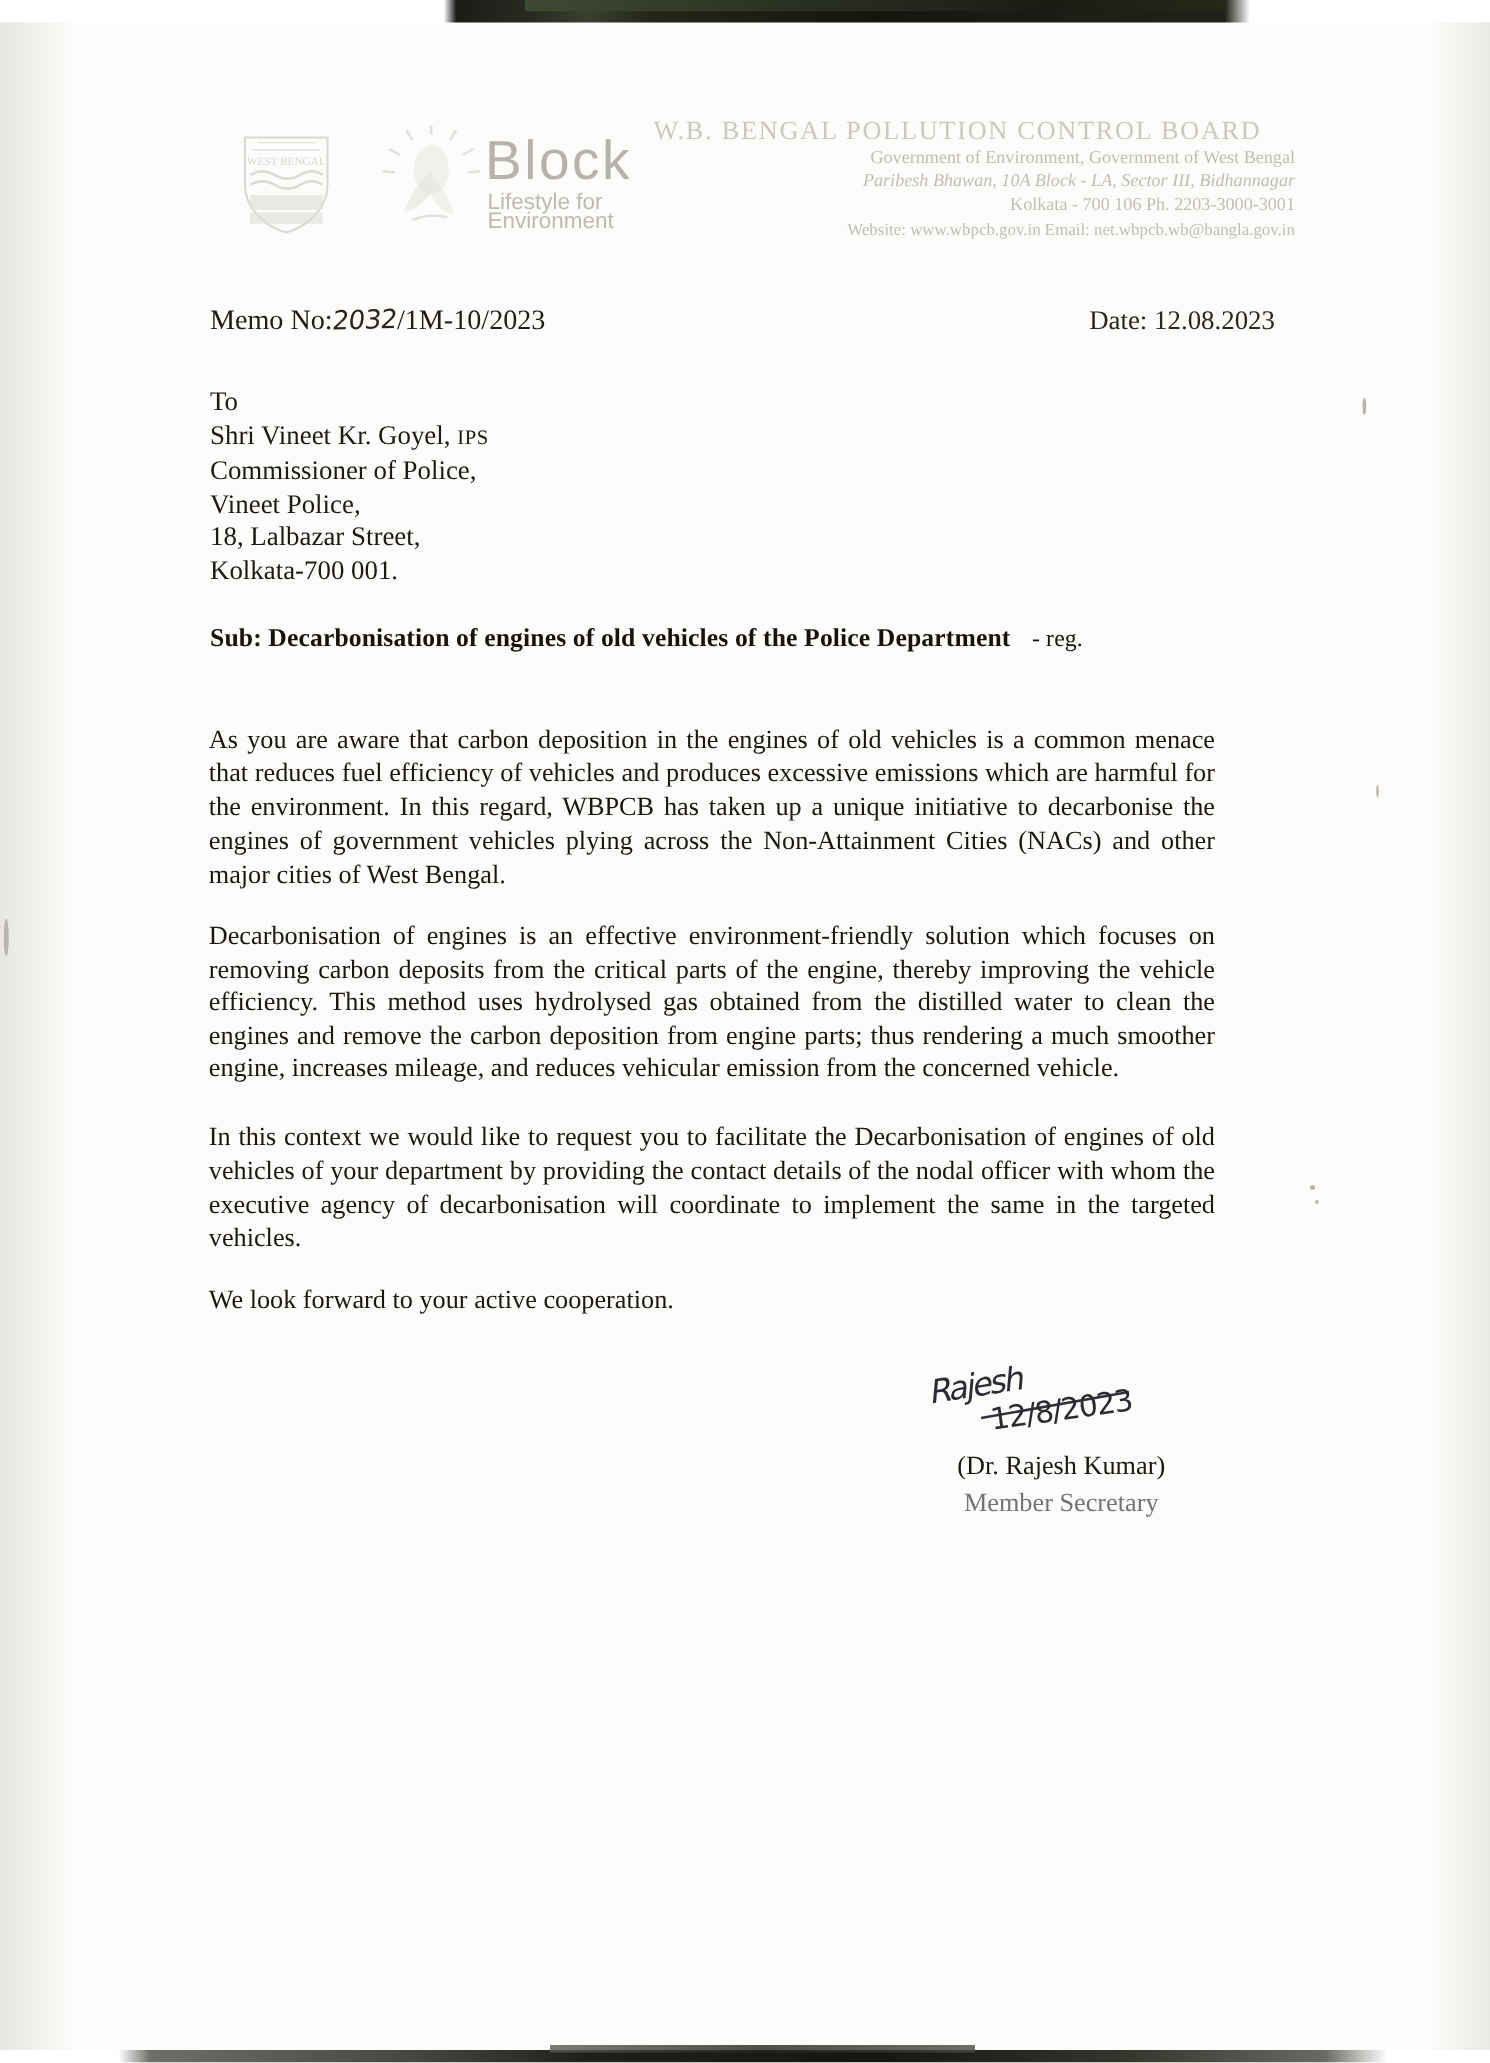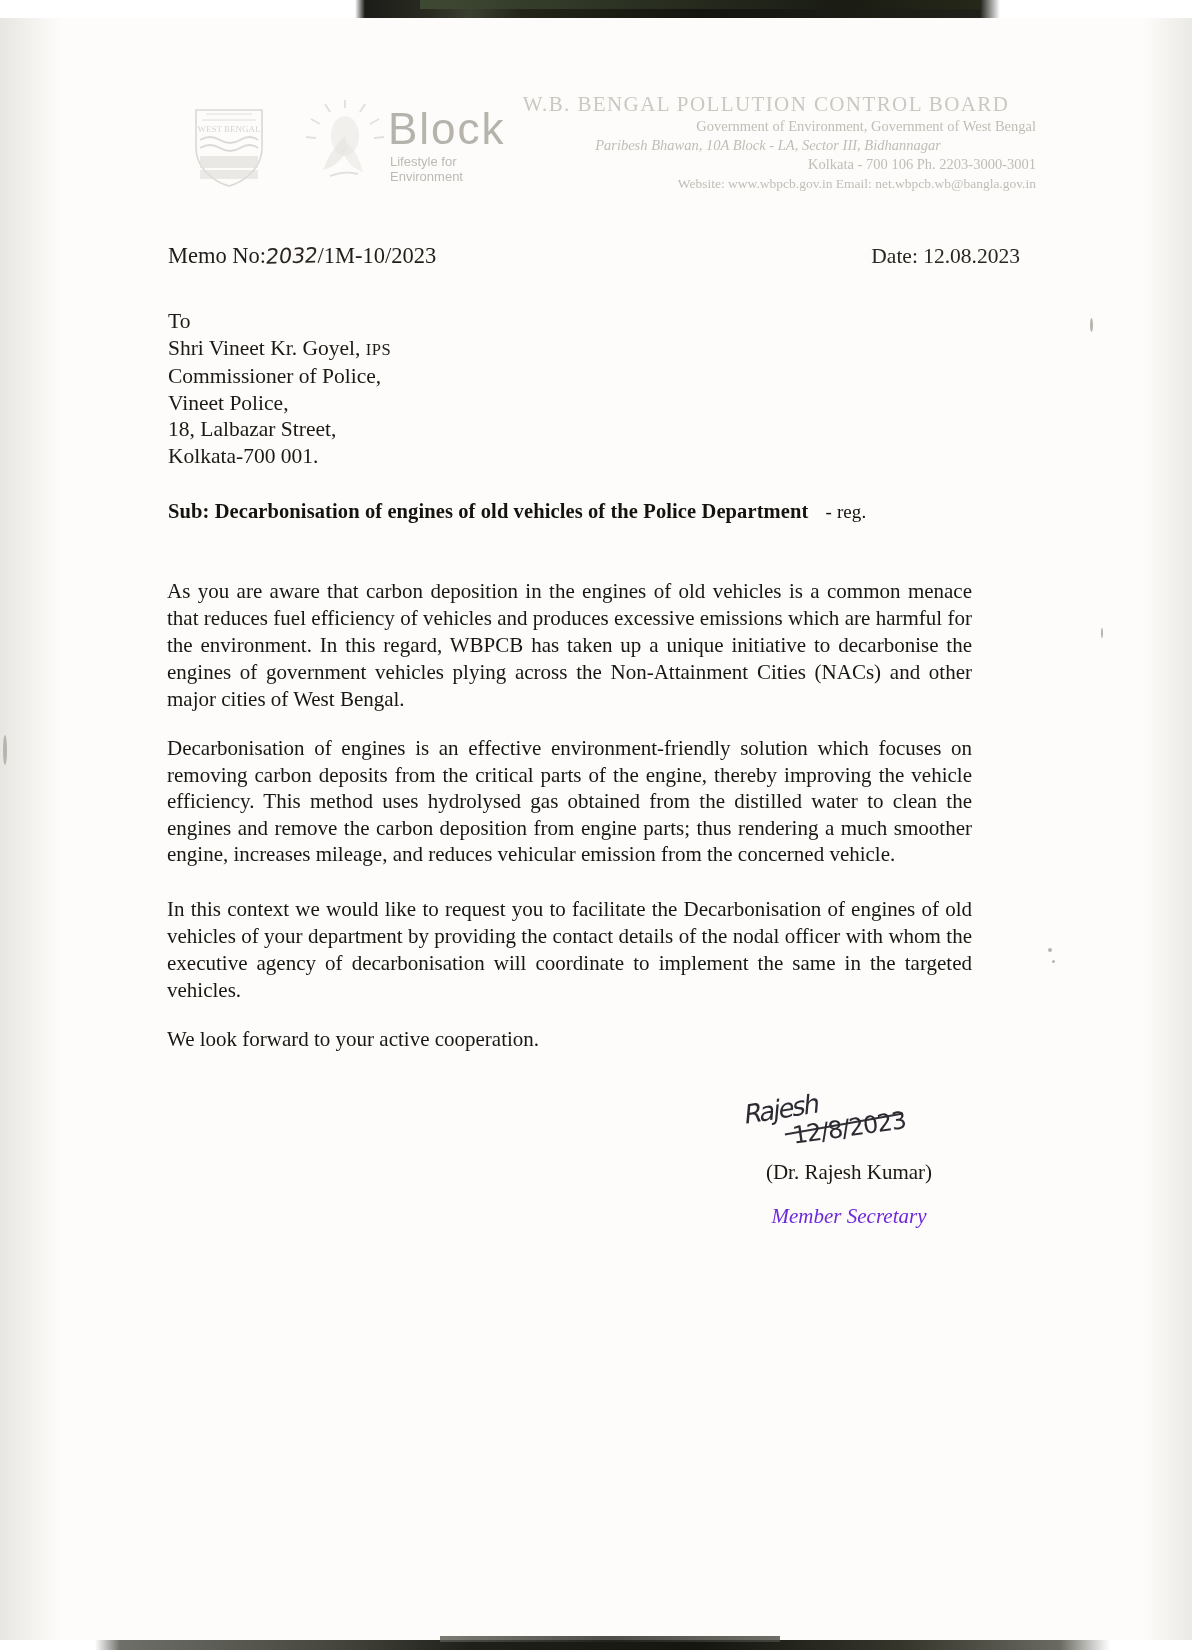--- a/index.html
+++ b/index.html
@@ -114,21 +114,21 @@
     font-size: 44px;
     letter-spacing: 2px;
     color: #b6b3ac;
     font-weight: 400;
   }
   .lh-life-sub {
     position: absolute;
     left: 230px;
     top: 62px;
     font-family: "Liberation Sans", sans-serif;
-    font-size: 13px;
+    font-size: 18px;
     line-height: 15px;
     color: #bdbab3;
     width: 110px;
   }
   .lh-text {
     position: absolute;
     left: 340px;
     right: 0;
     top: 0;
     text-align: right;
@@ -142,21 +142,21 @@
     text-align: center;
     padding-right: 10px;
   }
   .lh-line {
     font-size: 14.5px;
     line-height: 19px;
     color: #c0bdb6;
     text-align: right;
     padding-right: 6px;
   }
-  .lh-line.italic { font-style: italic; text-align: center; }
+  .lh-line.italic { font-style: italic; }
   .lh-line.small { font-size: 13.5px; }
 
   
   .memo-row {
     position: absolute;
     top: 243px;
     left: 168px;
     right: 150px;
     height: 32px;
   }
@@ -270,23 +270,22 @@
     background: #32313a;
     transform: rotate(-10deg);
   }
   .sign-name {
     font-size: 21px;
     color: #1b1813;
     margin-top: 2px;
   }
   .sign-desig {
     font-size: 21px;
-    color: #6d28d9;
-    margin-top: 19px;
-    font-style: italic;
+    color: #737373;
+    margin-top: 5px;
   }
 </style>
 </head>
 <body>
 
 <div class="scan-page">
 
   <div class="scan-edge-top"></div>
   <div class="scan-edge-top2"></div>
   <div class="scan-edge-bottom"></div>

